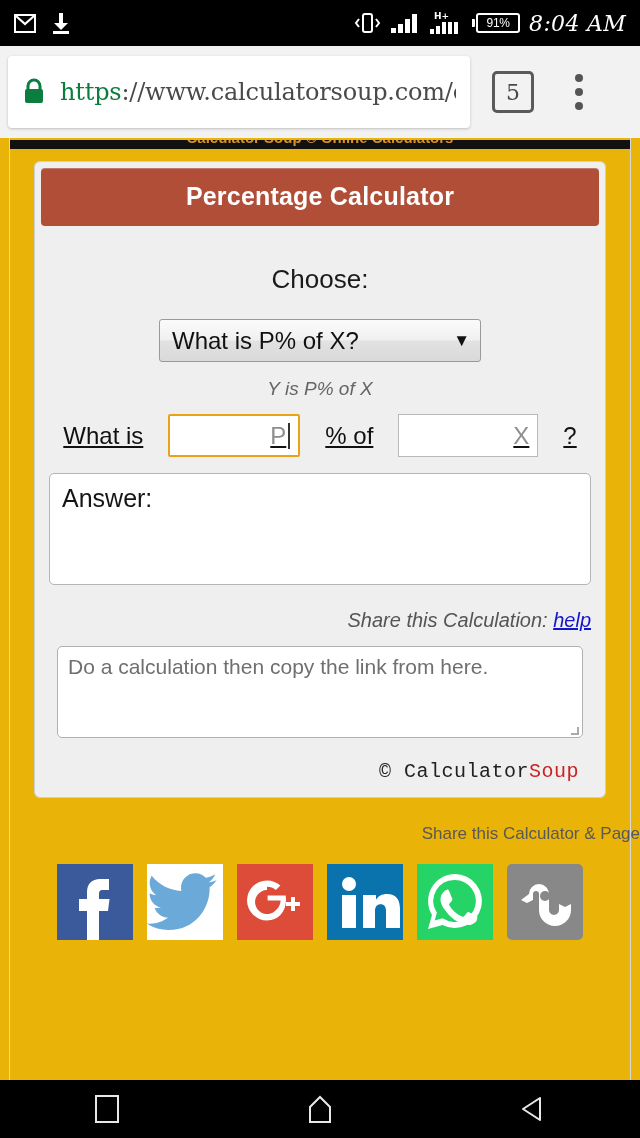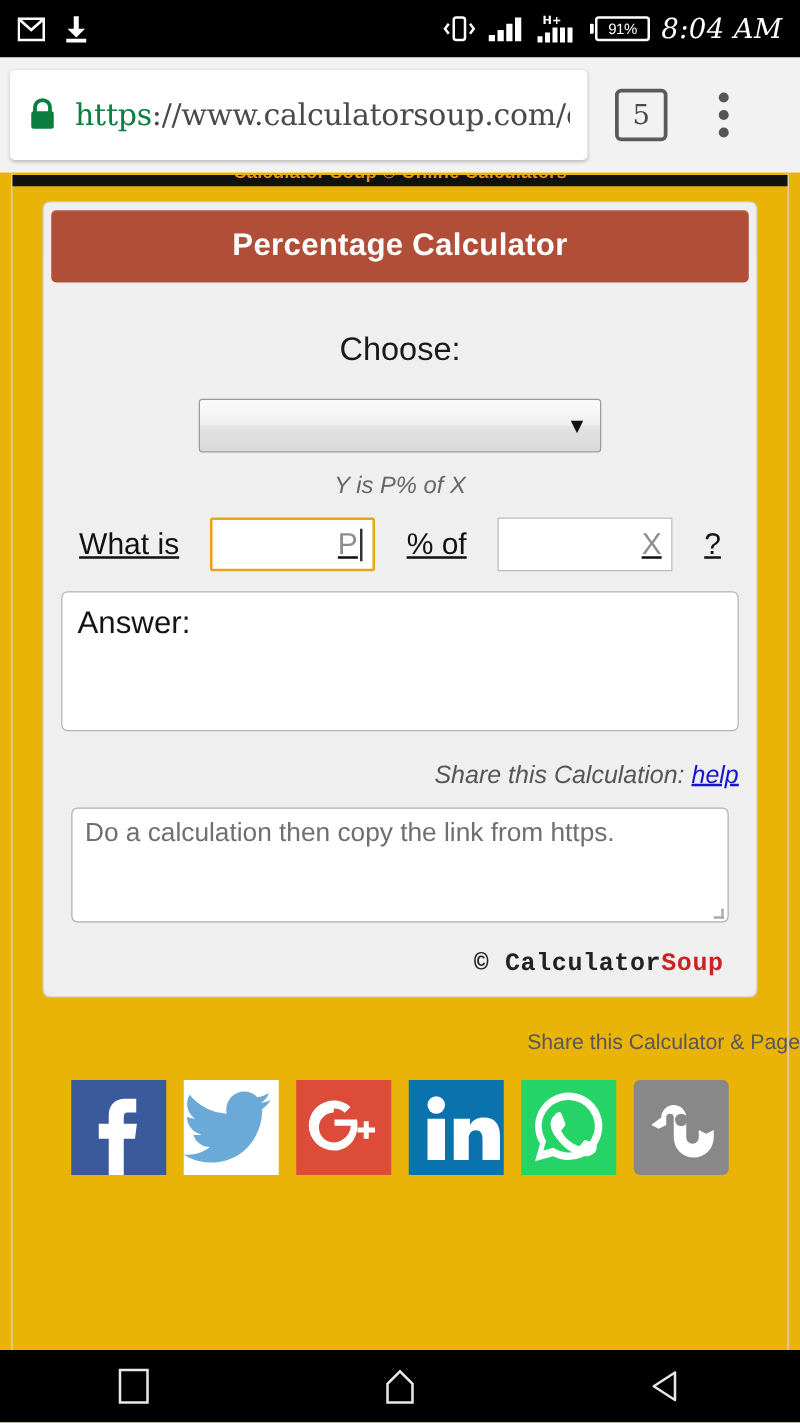--- a/index.html
+++ b/index.html
@@ -308,21 +308,21 @@
     font-size: 25px;
     font-style: italic;
     text-decoration: underline;
   }
 
   .copyright {
     text-align: right;
     margin: 22px 12px 2px 0;
     font-family: "Liberation Mono", monospace;
     font-size: 20px;
-    font-weight: bold;
+    font-weight: normal;
     color: #222222;
     letter-spacing: 0.5px;
   }
   .copyright .soup { color: #cc2222; }
 
   
   .share-footer { margin-top: 26px; }
   .share-title {
     text-align: right;
     font-size: 17px;
@@ -429,20 +429,21 @@
     </div>
 
     <div class="calc-panel">
       <div class="calc-header">Percentage Calculator</div>
 
       <div class="calc-body">
         <div class="choose-label">Choose:</div>
 
         <div class="select-row">
           <div class="fake-select">
+            <span>What is P% of X?</span>
             <span class="caret">▼</span>
           </div>
         </div>
 
         <div class="hint">Y is P% of X</div>
 
         <div class="expr-row">
           <span class="lbl">What is</span>
           <div class="inp p-field">
             <span>P</span>
@@ -459,21 +460,21 @@
         <div class="answer-box">
           <span>Answer:</span>
         </div>
 
         <div class="share-line">
           <span>Share this Calculation:</span>
           <a href="#">help</a>
         </div>
 
         <div class="link-box">
-          <span>Do a calculation then copy the link from https.</span>
+          <span>Do a calculation then copy the link from here.</span>
           <span class="resize-grip"></span>
         </div>
 
 
         <div class="copyright"><span>©</span> <span>Calculator</span><span class="soup">Soup</span></div>
       </div>
     </div>
 
     <div class="share-footer">
       <div class="share-title">Share this Calculator &amp; Page</div>

